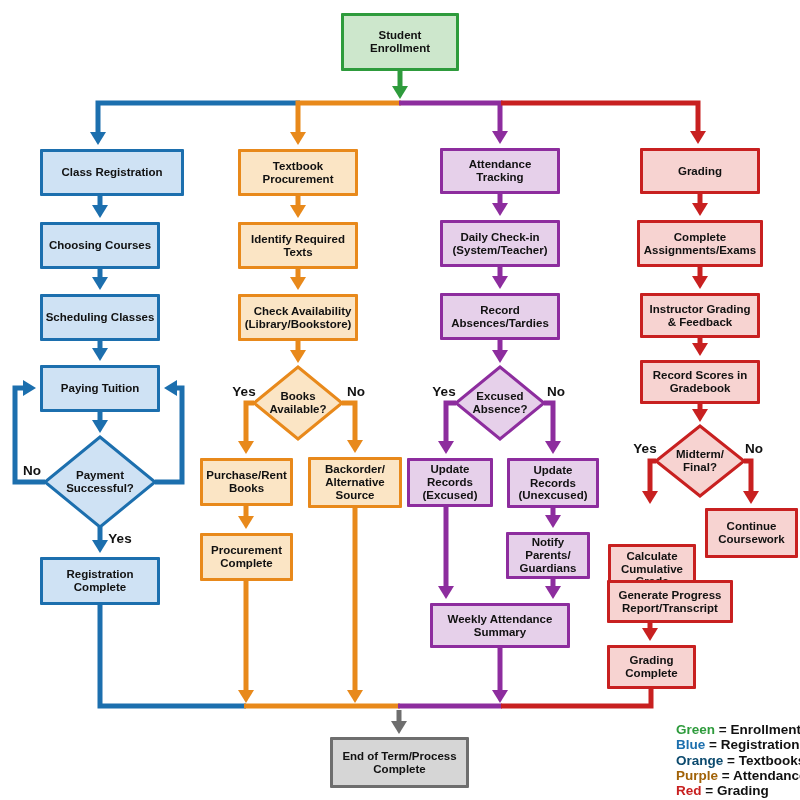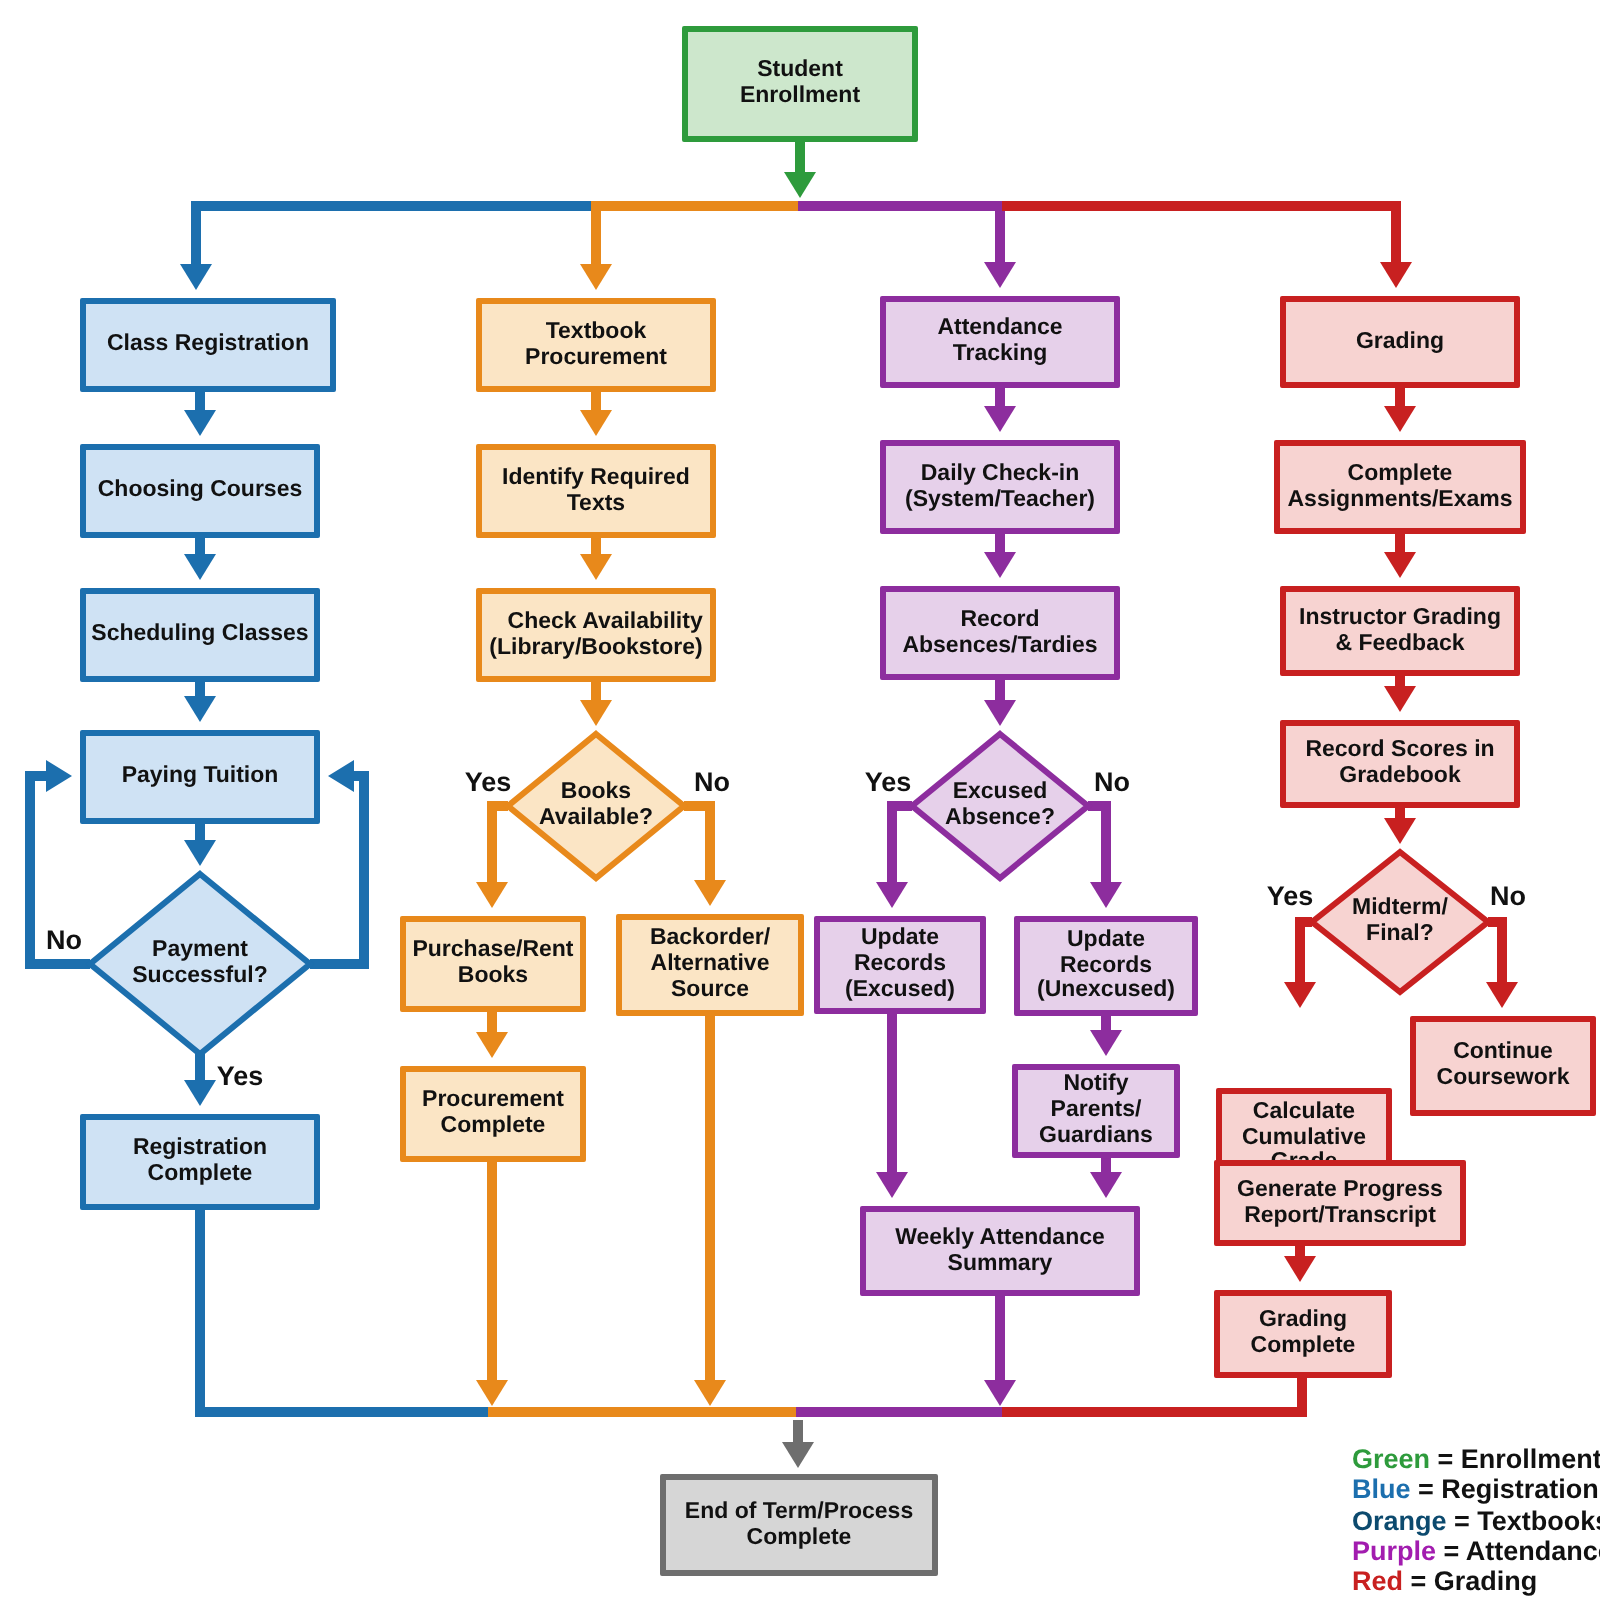--- a/index.html
+++ b/index.html
@@ -112,21 +112,21 @@
       <polygon points="650,641 642,628 658,628" fill="#c82020"></polygon>
       <polyline points="399,710 399,723" fill="none" stroke="#6e6e6e" stroke-width="5" stroke-linejoin="miter" stroke-linecap="butt"></polyline>
       <polygon points="399,734 391,721 407,721" fill="#6e6e6e"></polygon>
       <polygon points="100,437 155,482 100,527 45,482" fill="#cfe2f4" stroke="#1c6fae" stroke-width="3" stroke-linejoin="miter"></polygon>
       <polygon points="298,367 342,403 298,439 254,403" fill="#fbe5c5" stroke="#e8891b" stroke-width="3" stroke-linejoin="miter"></polygon>
       <polygon points="500,367 544,403 500,439 456,403" fill="#e6d0ea" stroke="#8d2d9e" stroke-width="3" stroke-linejoin="miter"></polygon>
       <polygon points="700,426 744,461 700,496 656,461" fill="#f7d3d1" stroke="#c82020" stroke-width="3" stroke-linejoin="miter"></polygon>
     </svg>
     <div class="node" style="left: 341px; top: 13px; width: 118px; height: 58px; border-color: rgb(46, 155, 60); background: rgb(205, 231, 204);">Student
 Enrollment</div>
-    <div class="node" style="left: 40px; top: 149px; width: 128px; height: 47px; border-color: rgb(28, 111, 174); background: rgb(207, 226, 244);">Class Registration</div>
+    <div class="node" style="left: 40px; top: 149px; width: 144px; height: 47px; border-color: rgb(28, 111, 174); background: rgb(207, 226, 244);">Class Registration</div>
     <div class="node" style="left: 40px; top: 222px; width: 120px; height: 47px; border-color: rgb(28, 111, 174); background: rgb(207, 226, 244);">Choosing Courses</div>
     <div class="node" style="left: 40px; top: 294px; width: 120px; height: 47px; border-color: rgb(28, 111, 174); background: rgb(207, 226, 244);">Scheduling Classes</div>
     <div class="node" style="left: 40px; top: 365px; width: 120px; height: 47px; border-color: rgb(28, 111, 174); background: rgb(207, 226, 244);">Paying Tuition</div>
     <div class="diamond-label" style="left: 49px; top: 437px; width: 102px; height: 90px;">Payment
 Successful?</div>
     <div class="node" style="left: 40px; top: 557px; width: 120px; height: 48px; border-color: rgb(28, 111, 174); background: rgb(207, 226, 244);">Registration
 Complete</div>
     <div class="node" style="left: 238px; top: 149px; width: 120px; height: 47px; border-color: rgb(232, 137, 27); background: rgb(251, 229, 197);">Textbook
 Procurement</div>
     <div class="node" style="left: 238px; top: 222px; width: 120px; height: 47px; border-color: rgb(232, 137, 27); background: rgb(251, 229, 197);">Identify Required
@@ -186,16 +186,16 @@
     <div class="branch-label" style="left: 244px; top: 391px;">Yes</div>
     <div class="branch-label" style="left: 356px; top: 391px;">No</div>
     <div class="branch-label" style="left: 444px; top: 391px;">Yes</div>
     <div class="branch-label" style="left: 556px; top: 391px;">No</div>
     <div class="branch-label" style="left: 645px; top: 448px;">Yes</div>
     <div class="branch-label" style="left: 754px; top: 448px;">No</div>
     <div class="legend" style="left: 676px; top: 722px; position: absolute;">
       <div class="legend-row"><span style="color: rgb(46, 155, 60);">Green</span><span> = </span><span>Enrollment</span></div>
       <div class="legend-row"><span style="color: rgb(28, 111, 174);">Blue</span><span> = </span><span>Registration</span></div>
       <div class="legend-row"><span style="color: #0c4a6e;">Orange</span><span> = </span><span>Textbooks</span></div>
-      <div class="legend-row"><span style="color: #a21caf;">Purple</span><span> = </span><span>Attendance</span></div>
+      <div class="legend-row"><span style="color: #a16207;">Purple</span><span> = </span><span>Attendance</span></div>
       <div class="legend-row"><span style="color: rgb(200, 32, 32);">Red</span><span> = </span><span>Grading</span></div>
     </div>
   </div>
 
 </body></html>

